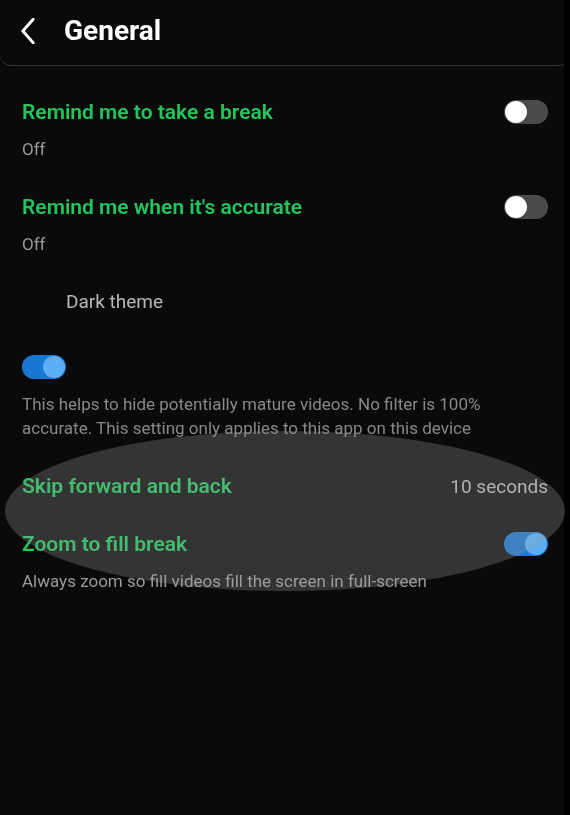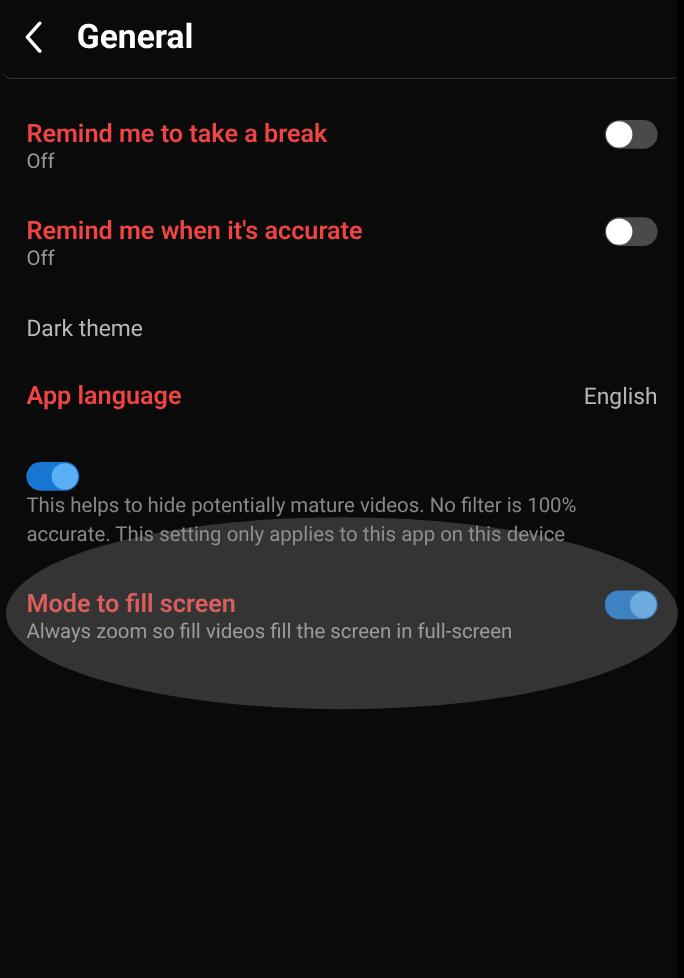--- a/index.html
+++ b/index.html
@@ -48,30 +48,32 @@
       position: relative;
     }
     .setting-main {
       display: flex;
       justify-content: space-between;
       align-items: center;
     }
     .setting-label {
       font-size: 21px;
       font-weight: 600;
-      color: #ef4444;
+      color: #22c55e;
     }
     .setting-value {
       font-size: 19px;
       font-weight: 400;
       color: #b8b8b8;
+      margin-left: 44px;
     }
     .setting-sub {
       font-size: 17px;
       color: #9a9a9a;
+      margin-top: 14px;
       line-height: 1.35;
       font-weight: 400;
     }
     .toggle {
       width: 44px;
       height: 24px;
       border-radius: 12px;
       position: relative;
       cursor: pointer;
     }
@@ -113,21 +115,21 @@
     }
     .restricted-row {
       padding-top: 42px;
     }
     .restricted-row .setting-label {
       color: #c8c8c8;
     }
     .restricted-sub {
       color: #888;
       font-size: 17px;
-      margin-top: 2px;
+      margin-top: 14px;
       line-height: 1.4;
     }
     .right-stripe {
       position: absolute;
       right: 0;
       top: 0;
       width: 6px;
       height: 815px;
       background: #000000;
     }
@@ -165,40 +167,40 @@
     </div>
     <div class="setting-sub">Off</div>
   </div>
 
   <div class="setting-row">
     <div class="setting-main">
       <div class="setting-value">Dark theme</div>
     </div>
   </div>
 
-  <div class="setting-row">
-    <div class="setting-main">
-      <div class="setting-label">App language</div>
-      <div class="setting-value">English</div>
-    </div>
-  </div>
 
   <div class="setting-row restricted-row">
     <div class="setting-main">
       <div class="toggle on blue">
         <div class="toggle-knob"></div>
       </div>
     </div>
     <div class="restricted-sub">This helps to hide potentially mature videos. No filter is 100% accurate. This setting only applies to this app on this device</div>
   </div>
 
-
-  <div class="setting-row">
-    <div class="setting-main">
-      <div class="setting-label">Mode to fill screen</div>
+  <div class="setting-row">
+    <div class="setting-main">
+      <div class="setting-label">Skip forward and back</div>
+      <div class="setting-value">10 seconds</div>
+    </div>
+  </div>
+
+  <div class="setting-row">
+    <div class="setting-main">
+      <div class="setting-label">Zoom to fill break</div>
       <div class="toggle on blue">
         <div class="toggle-knob"></div>
       </div>
     </div>
     <div class="setting-sub">Always zoom so fill videos fill the screen in full-screen</div>
   </div>
 
 </div>
 
 <div class="highlight-overlay"></div>

